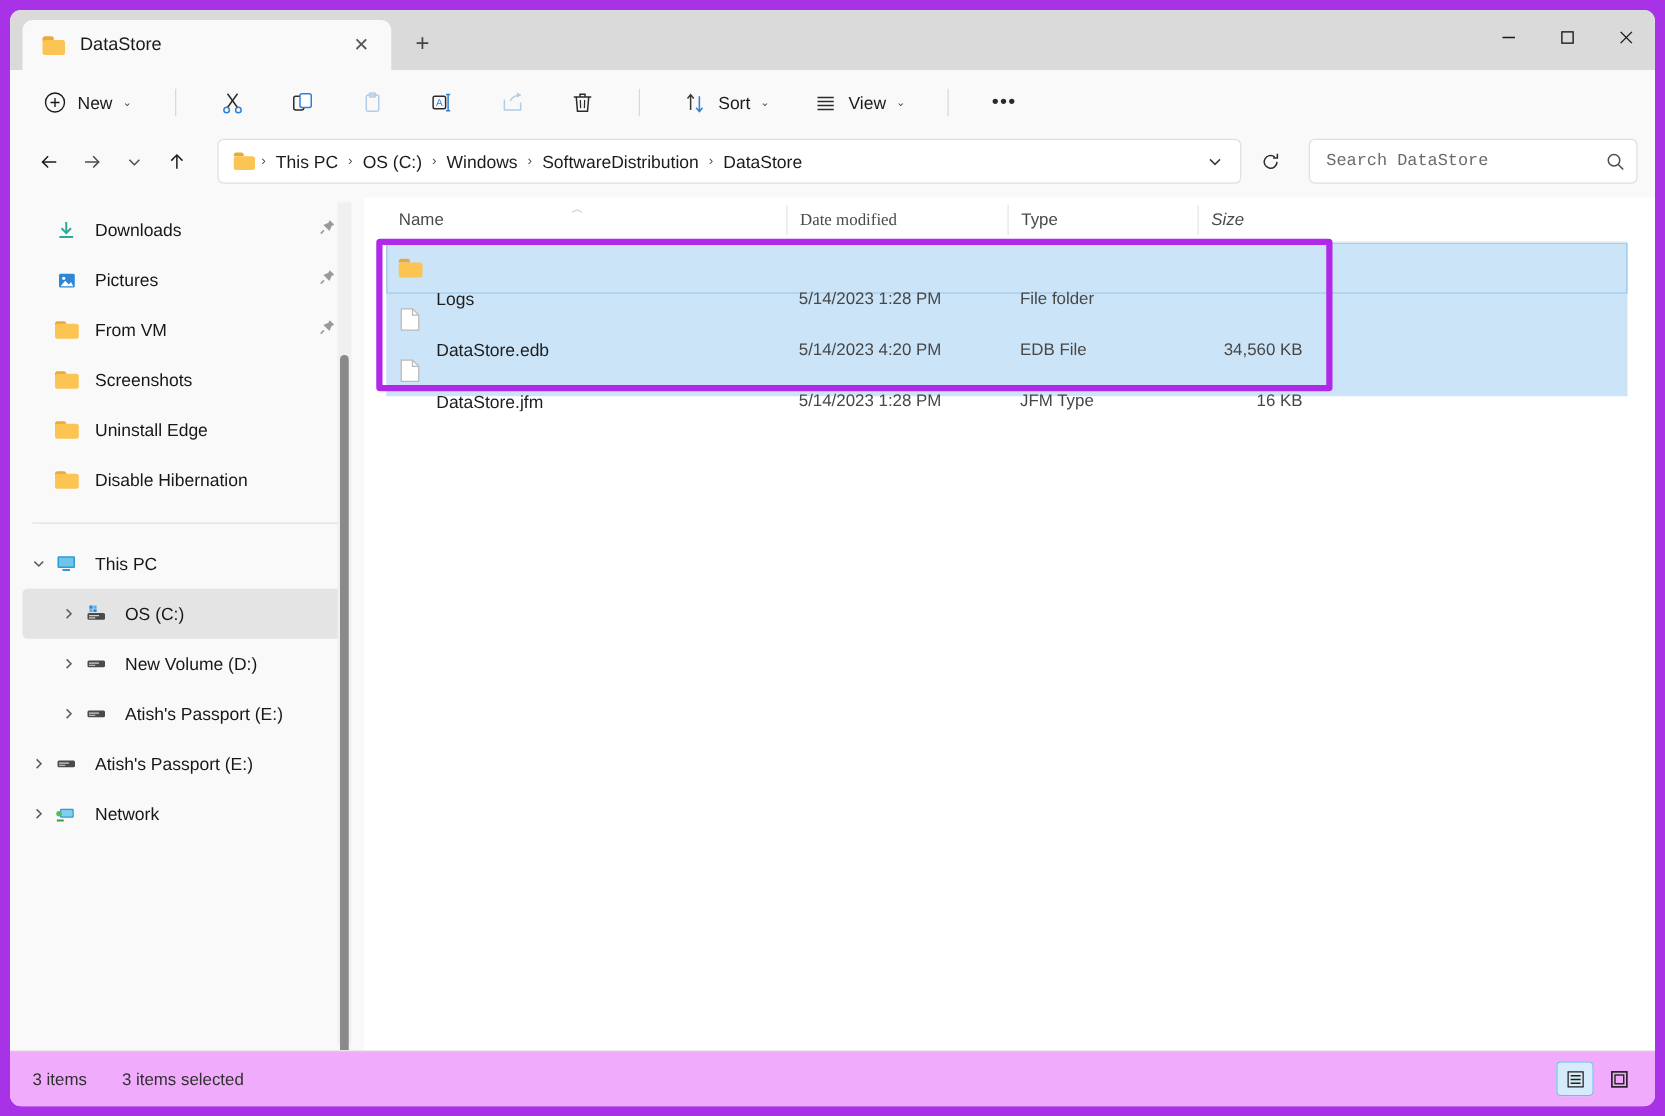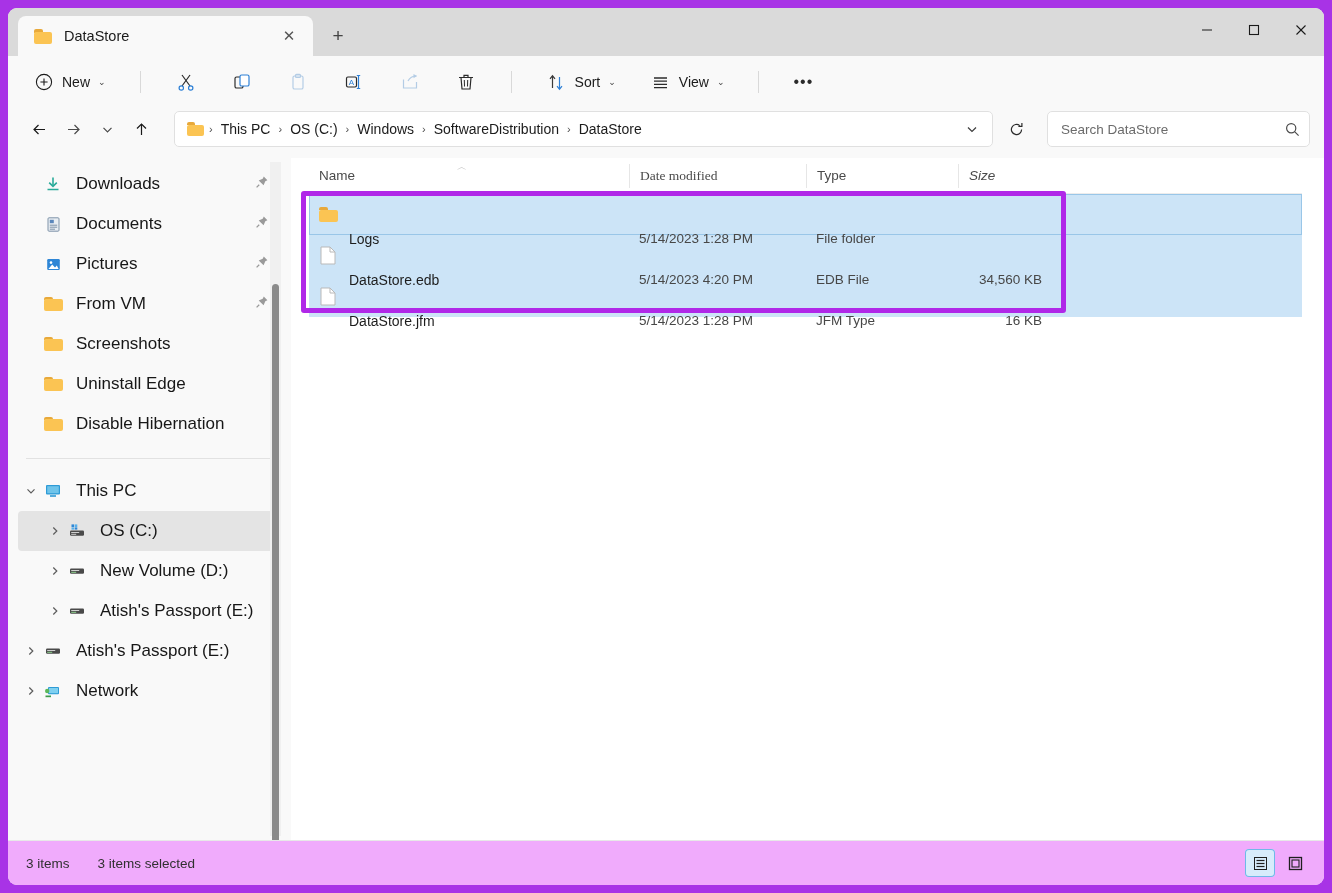--- a/index.html
+++ b/index.html
@@ -147,21 +147,21 @@
     display: flex; align-items: center; justify-content: center;
     border-radius: 5px; color: #2b2b2b;
   }
   .searchbox {
     width: 263px; height: 36px; margin-left: 14px;
     background: #ffffff; border: 1px solid #e0e0e0; border-radius: 5px;
     display: flex; align-items: center; padding: 0 8px 0 13px;
   }
   .search-input {
     flex: 1; border: none; outline: none; background: transparent;
-    font-family: Liberation Sans, sans-serif; font-size: 13.5px; color: #0f766e;
+    font-family: Liberation Mono, monospace; font-size: 13.5px; color: #0f766e;
   }
   .search-input::placeholder { color: #6b6b6b; }
 
   
   .body {
     flex: 1;
     display: flex;
     background: #ffffff;
     min-height: 0;
     position: relative;
@@ -184,21 +184,21 @@
     border-radius: 4px;
     position: relative;
   }
   .sb-item.selected { background: #e4e4e4; }
   .sb-expander {
     position: absolute; left: 4px; top: 50%; transform: translateY(-50%);
     width: 18px; height: 18px; display: flex; align-items: center; justify-content: center;
     color: #5c5c5c; font-size: 10px;
   }
   .sb-icon { width: 22px; flex: 0 0 22px; display: flex; align-items: center; justify-content: center; margin-right: 12px; }
-  .sb-label { font-size: 17px; color: #171717; white-space: nowrap; }
+  .sb-label { font-size: 14px; color: #171717; white-space: nowrap; }
   .sb-pin { position: absolute; right: 10px; top: 50%; transform: translateY(-50%); color: #8a8a8a; }
   .sb-divider { height: 1px; background: #e2e2e2; margin: 14px 18px 12px 18px; }
   .indent1 { padding-left: 48px; }
   .indent1 .sb-expander { left: 28px; }
   .indent0 { padding-left: 24px; }
 
   .sb-scrollbar {
     position: absolute; right: 10px; top: 4px; width: 11px; bottom: 4px;
     background: #f0f0f0;
   }
@@ -497,38 +497,20 @@
           </span>
           <span class="sb-label">Downloads</span>
           <span class="sb-pin">
             <svg width="14" height="14" viewBox="0 0 14 14">
                 <path d="M8.8 1.6 L12.4 5.2 L10.3 6.3 L8.6 10.3 L3.7 5.4 L7.7 3.7 Z" fill="#9a9a9a"></path>
                 <line x1="4.2" y1="9.8" x2="1.6" y2="12.4" stroke="#9a9a9a" stroke-width="1.3"></line>
               </svg>
           </span>
         </div>
 
-        <div class="sb-item indent0">
-          <span class="sb-icon">
-            <svg width="17" height="17" viewBox="0 0 17 17">
-                <rect x="3" y="1.8" width="11" height="13.4" rx="1" fill="#e8edf2" stroke="#7e93a8" stroke-width="1"></rect>
-                <rect x="4.8" y="3.8" width="4" height="3.4" fill="#5b87bb"></rect>
-                <line x1="4.8" y1="9.2" x2="12.2" y2="9.2" stroke="#7e93a8" stroke-width="1"></line>
-                <line x1="4.8" y1="11.2" x2="12.2" y2="11.2" stroke="#7e93a8" stroke-width="1"></line>
-                <line x1="4.8" y1="13.2" x2="10" y2="13.2" stroke="#7e93a8" stroke-width="1"></line>
-              </svg>
-          </span>
-          <span class="sb-label">Documents</span>
-          <span class="sb-pin">
-            <svg width="14" height="14" viewBox="0 0 14 14">
-                <path d="M8.8 1.6 L12.4 5.2 L10.3 6.3 L8.6 10.3 L3.7 5.4 L7.7 3.7 Z" fill="#9a9a9a"></path>
-                <line x1="4.2" y1="9.8" x2="1.6" y2="12.4" stroke="#9a9a9a" stroke-width="1.3"></line>
-              </svg>
-          </span>
-        </div>
 
         <div class="sb-item indent0">
           <span class="sb-icon">
             <svg width="17" height="17" viewBox="0 0 17 17">
                 <rect x="2.2" y="3" width="12.6" height="11" rx="1.2" fill="#2e86d6"></rect>
                 <circle cx="6" cy="6.6" r="1.3" fill="#ffffff"></circle>
                 <path d="M3.4 13 L7.2 8.6 L10 11.6 L11.8 9.6 L13.6 13 Z" fill="#ffffff"></path>
               </svg>
           </span>
           <span class="sb-label">Pictures</span>

